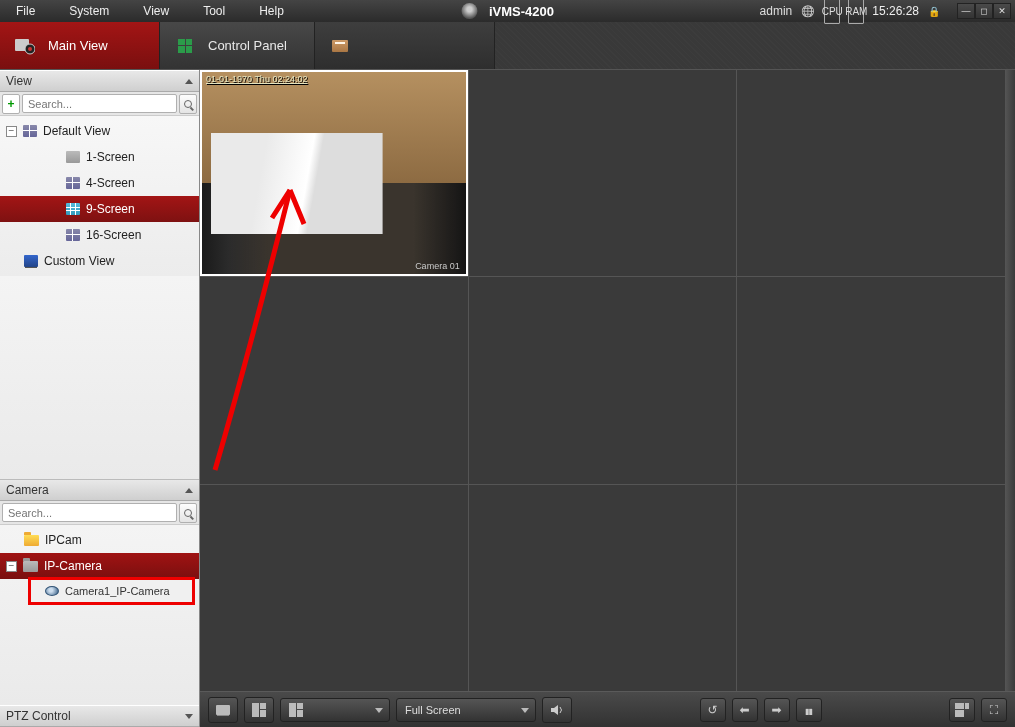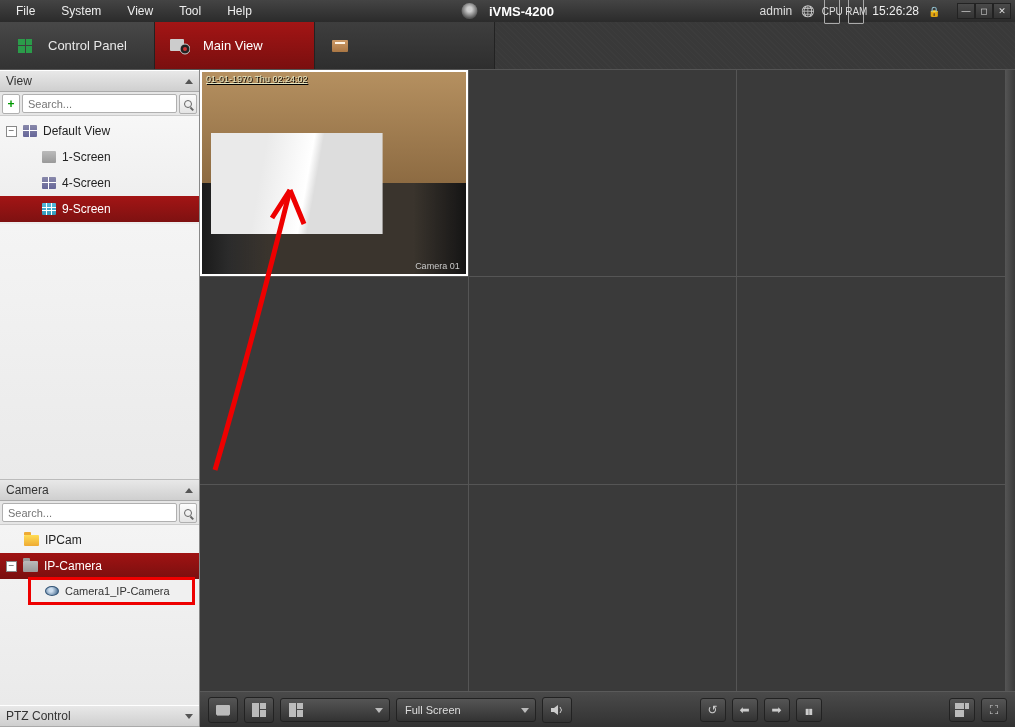--- a/index.html
+++ b/index.html
@@ -16,21 +16,21 @@
 
   
   .menubar {
     height: 22px;
     background: linear-gradient(#444, #2b2b2b);
     display: flex;
     align-items: center;
     padding: 0 6px;
     position: relative;
   }
-  .menu-items { display: flex; gap: 6px; }
+  .menu-items { display: flex; gap: 14px; }
   .menu-item { padding: 3px 10px; color: #eee; cursor: default; }
 
   .menubar-center {
     position: absolute;
     left: 50%;
     transform: translateX(-50%);
     display: flex;
     align-items: center;
     gap: 12px;
     font-weight: bold;
@@ -180,21 +180,21 @@
   }
   .tree-row {
     height: 26px;
     display: flex;
     align-items: center;
     gap: 6px;
     padding: 0 6px;
     font-size: 12px;
     color:#222;
   }
-  .tree-row.indent1 { padding-left: 42px; }
+  .tree-row.indent1 { padding-left: 66px; }
   .tree-row.sel {
     background: linear-gradient(#a31515,#7e1111);
     color: #fff;
   }
   .toggle {
     width:11px;height:11px;
     border:1px solid #888;
     background:#fff;
     display:flex;align-items:center;justify-content:center;
     font-size:10px;line-height:0;color:#555;
@@ -380,41 +380,41 @@
     <span class="icon-sm ic-lock"></span>
     <div class="winctrl">
       <div class="winbtn">—</div>
       <div class="winbtn">◻</div>
       <div class="winbtn">✕</div>
     </div>
   </div>
 </div>
 
 <div class="tabbar">
+  <div class="tab active">
+    <span class="tab-icon">
+      <svg width="20" height="18" viewBox="0 0 20 18">
+          <rect x="0" y="2" width="14" height="12" fill="#ccc" rx="1"></rect>
+          <circle cx="15" cy="12" r="5" fill="#222" stroke="#ccc"></circle>
+          <circle cx="15" cy="12" r="2" fill="#c33"></circle>
+        </svg>
+    </span>
+    <span>Main View</span>
+  </div>
   <div class="tab first">
     <span class="tab-icon">
         <span class="ic-grid4">
           <span></span>
           <span></span>
           <span></span>
           <span></span>
         </span>
       </span>
     <span>Control Panel</span>
   </div>
-  <div class="tab active">
-    <span class="tab-icon">
-      <svg width="20" height="18" viewBox="0 0 20 18">
-          <rect x="0" y="2" width="14" height="12" fill="#ccc" rx="1"></rect>
-          <circle cx="15" cy="12" r="5" fill="#222" stroke="#ccc"></circle>
-          <circle cx="15" cy="12" r="2" fill="#c33"></circle>
-        </svg>
-    </span>
-    <span>Main View</span>
-  </div>
   <div class="tab" style="width:180px;">
     <span class="tab-icon">
         <span class="ic-drawer"></span>
       </span>
   </div>
 </div>
 
 <div class="main">
 
   <div class="sidebar">
@@ -440,20 +440,28 @@
         <span class="node-icon" style="background:linear-gradient(#bbb,#999);"></span>
         <span>1-Screen</span>
       </div>
       <div class="tree-row indent1">
         <span class="node-icon grid"></span>
         <span>4-Screen</span>
       </div>
       <div class="tree-row indent1 sel">
         <span class="node-icon grid" style="background:linear-gradient(#fff,#fff)33% 0/1px 100% no-repeat,linear-gradient(#fff,#fff)66% 0/1px 100% no-repeat,linear-gradient(#fff,#fff)0 33%/100% 1px no-repeat,linear-gradient(#fff,#fff)0 66%/100% 1px no-repeat,linear-gradient(#5bd,#39b);"></span>
         <span>9-Screen</span>
+      </div>
+      <div class="tree-row indent1">
+        <span class="node-icon grid"></span>
+        <span>16-Screen</span>
+      </div>
+      <div class="tree-row" style="padding-left:24px;">
+        <span class="node-icon mon"></span>
+        <span>Custom View</span>
       </div>
     </div>
     <div class="view-body"></div>
 
     <div class="panel-header camera-panel">
       <span>Camera</span>
       <span class="chev"></span>
     </div>
     <div class="search-row">
       <input class="search-input" placeholder="Search..." style="">

